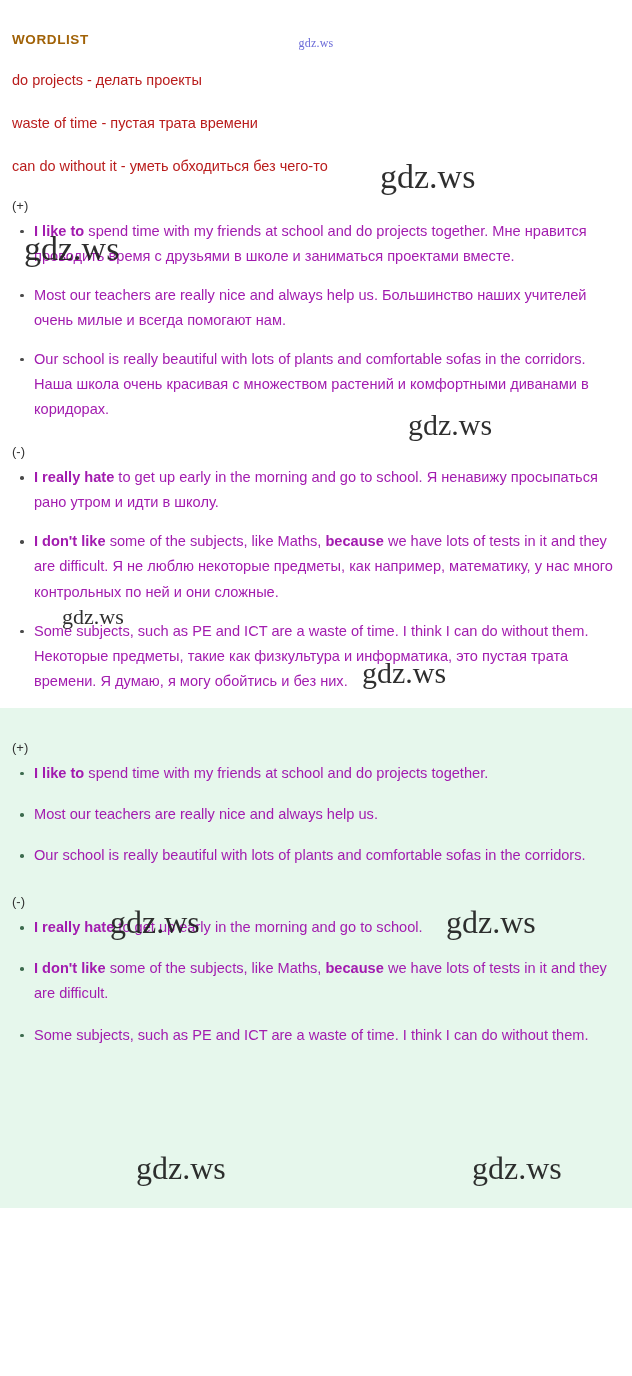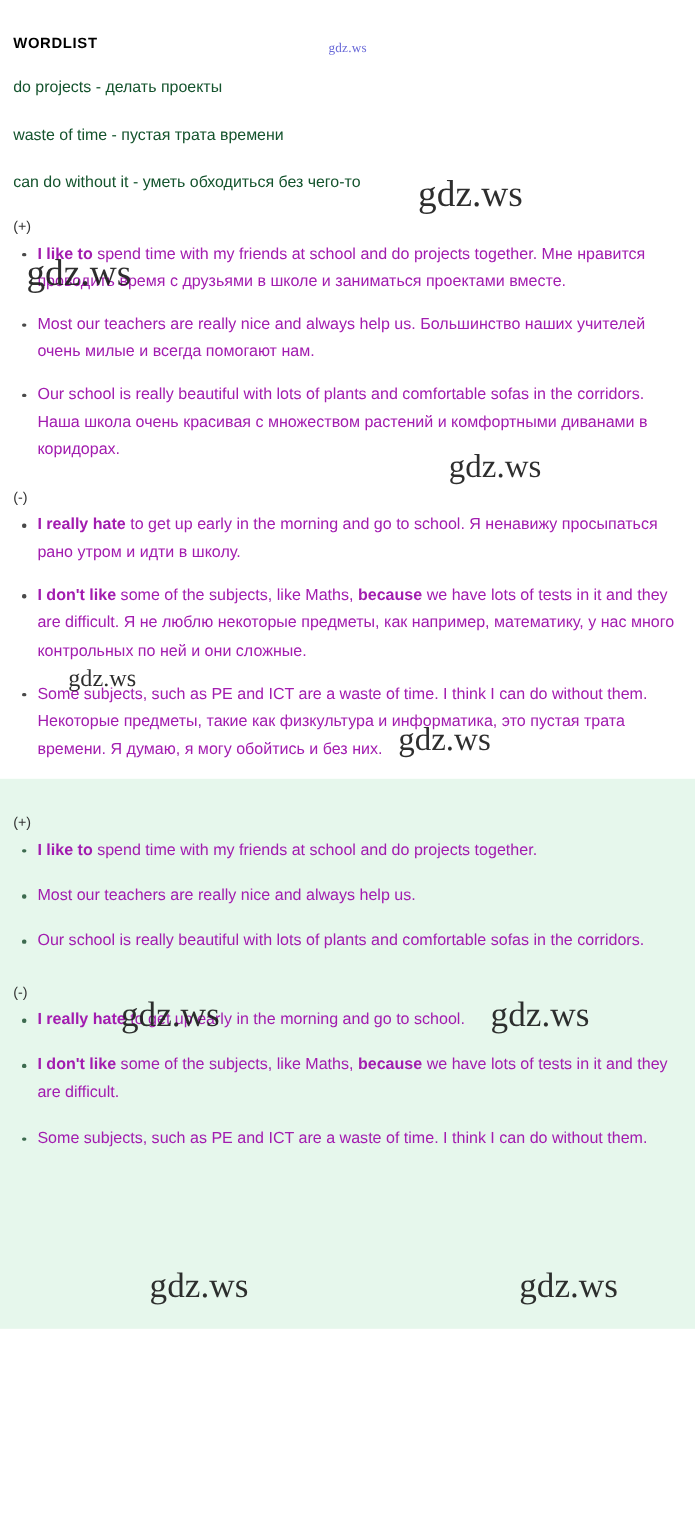--- a/index.html
+++ b/index.html
@@ -29,27 +29,27 @@
     pointer-events: none;
   }
 
   .section-white { padding: 0 8px; }
 
   .wordlist-title {
     margin: 32px 0 0 4px;
     font-size: 13.5px;
     font-weight: bold;
     letter-spacing: 0.6px;
-    color: #000000;
+    color: #a16207;
   }
 
   .vocab-line {
     margin: 24px 0 0 4px;
     font-size: 14.5px;
-    color: #14532d;
+    color: #b91c1c;
     line-height: 1.3;
   }
 
   .polarity {
     margin: 22px 0 6px 4px;
     font-size: 13px;
     color: #333;
   }
 
   ul.bullets {

